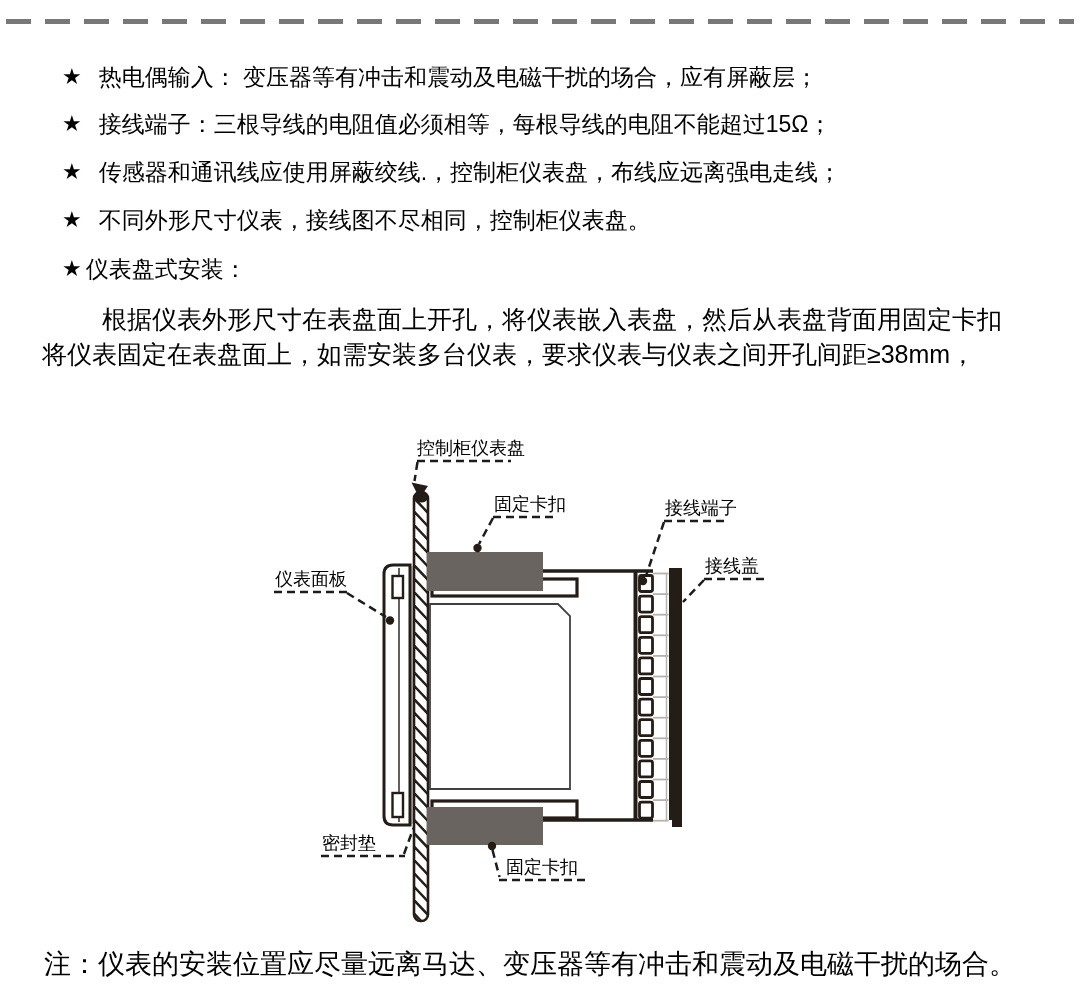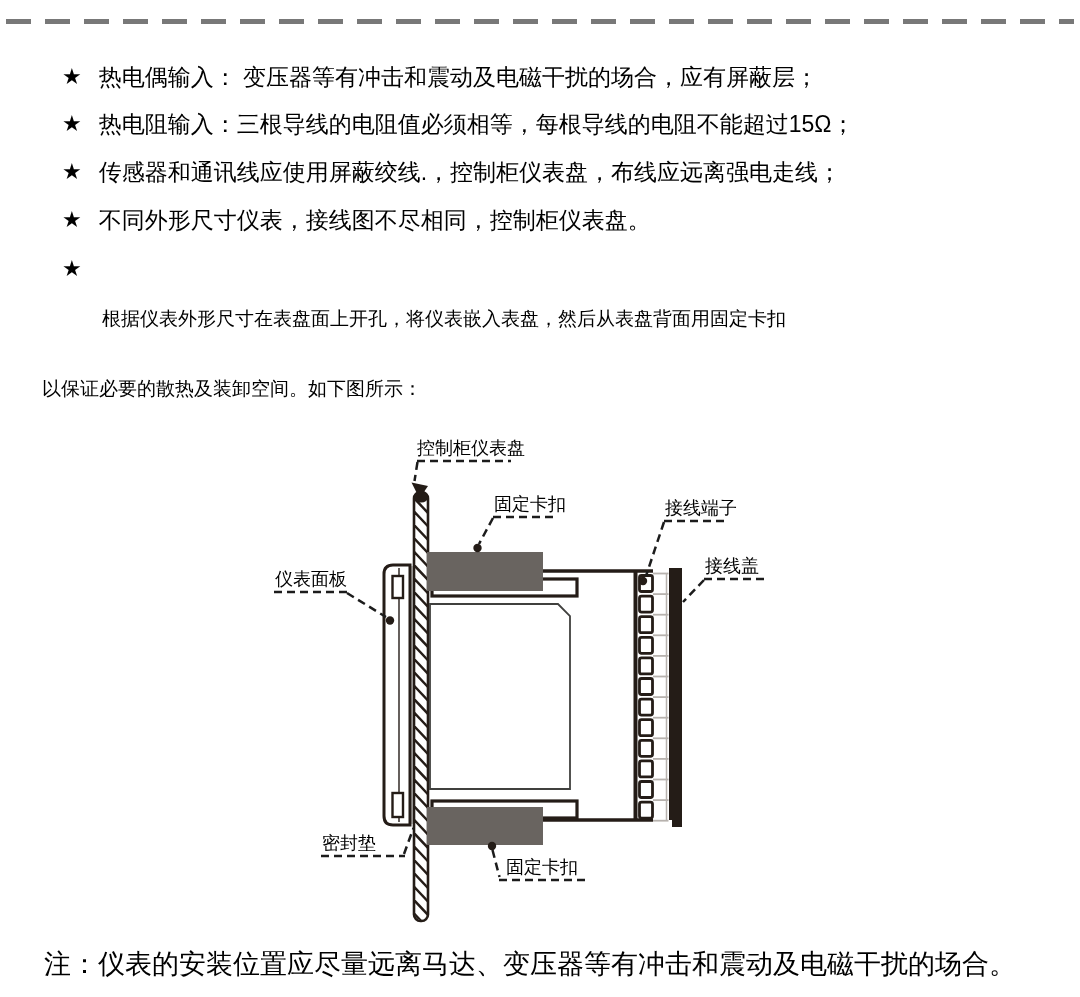--- a/index.html
+++ b/index.html
@@ -4,21 +4,21 @@
 <style>
   html,body{margin:0;padding:0;background:#fff;}
   .page{position:relative;width:1080px;height:997px;background:#ffffff;overflow:hidden;
         font-family:"Liberation Sans",sans-serif;color:#000;}
   .rule{position:absolute;top:19px;left:6px;width:1068px;height:5px;
         background:repeating-linear-gradient(90deg,#787878 0 25px,transparent 25px 39px);}
   .bullet{position:absolute;left:62px;display:flex;align-items:flex-start;
           font-size:23px;line-height:30px;white-space:nowrap;font-weight:500;}
   .bullet .star{margin-right:17px;font-size:22px;}
   .bullet.tight .star{margin-right:4px;}
-  .para-line{position:absolute;font-size:19px;line-height:32px;white-space:nowrap;font-weight:500;}
+  .para-line{position:absolute;font-size:25px;line-height:32px;white-space:nowrap;font-weight:500;}
   .note{position:absolute;top:946px;left:44px;font-size:27px;white-space:nowrap;font-weight:500;}
   svg.diagram{position:absolute;top:0;left:0;}
   .dlabel{font-size:18px;fill:#000;font-weight:500;}
   .dash{stroke:#1c1c1c;stroke-width:2.5;stroke-dasharray:8 5;fill:none;}
   .solidline{stroke:#241c17;fill:none;}
   #hatch-lines line{stroke:#241c17;stroke-width:2.4;}
   #terminal-cells rect{fill:#fff;stroke:#241c17;stroke-width:2.8;}
   #divider-lines line{stroke:#b7b2ae;stroke-width:1.8;}
 </style>
 </head>
@@ -27,36 +27,37 @@
 <div class="page">
 
   <div class="rule"></div>
 
   <div class="bullet" style="top:62px">
     <span class="star">★</span>
     <span>热电偶输入： 变压器等有冲击和震动及电磁干扰的场合，应有屏蔽层；</span>
   </div>
   <div class="bullet" style="top:109px">
     <span class="star">★</span>
-    <span>热电阻输入：三根导线的电阻值必须相等，每根导线的电阻不能超过15Ω；</span>
+    <span>接线端子：三根导线的电阻值必须相等，每根导线的电阻不能超过15Ω；</span>
   </div>
   <div class="bullet" style="top:157px">
     <span class="star">★</span>
     <span>传感器和通讯线应使用屏蔽绞线.，控制柜仪表盘，布线应远离强电走线；</span>
   </div>
   <div class="bullet" style="top:205px">
     <span class="star">★</span>
     <span>不同外形尺寸仪表，接线图不尽相同，控制柜仪表盘。</span>
   </div>
   <div class="bullet tight" style="top:254px">
     <span class="star">★</span>
+    <span>仪表盘式安装：</span>
   </div>
 
   <div class="para-line" style="top:303px;left:102px">根据仪表外形尺寸在表盘面上开孔，将仪表嵌入表盘，然后从表盘背面用固定卡扣</div>
-  <div class="para-line" style="top:373px;left:42px">以保证必要的散热及装卸空间。如下图所示：</div>
+  <div class="para-line" style="top:338px;left:42px">将仪表固定在表盘面上，如需安装多台仪表，要求仪表与仪表之间开孔间距≥38mm，</div>
 
   <svg class="diagram" width="1080" height="997" viewBox="0 0 1080 997">
     <defs>
       <clipPath id="barclip">
           <rect x="415" y="493" width="12" height="427" rx="5"></rect>
         </clipPath>
     </defs>
 
     <rect x="408.5" y="566" width="7.5" height="258" fill="#cbc9c7"></rect>
 

